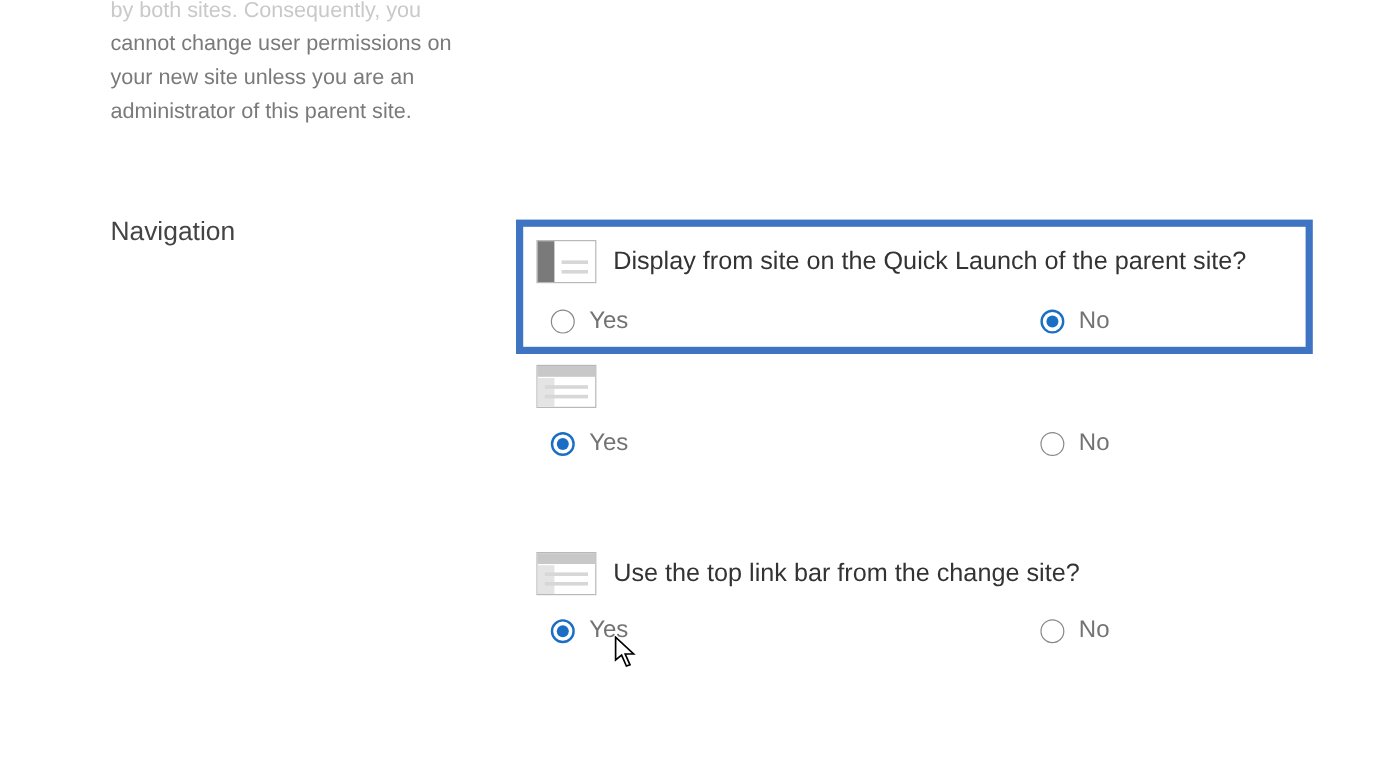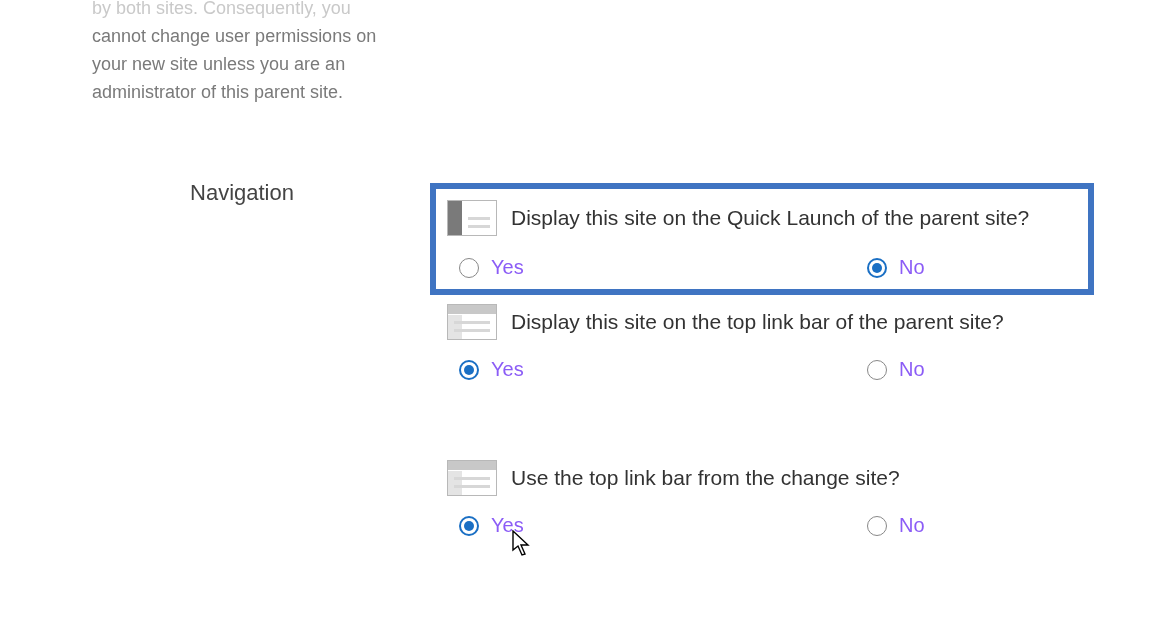--- a/index.html
+++ b/index.html
@@ -27,21 +27,20 @@
   font-size: 18px;
   line-height: 28px;
   color: #7a7a7a;
 }
 .faded-top {
   color: #c9c9c9; 
 }
 .section-label {
   font-size: 22px;
   color: #444444;
-  text-align: center;
 }
 .highlight-box {
   position: absolute;
   left: 430px;
   top: 183px;
   width: 664px;
   height: 112px;
   border: 6px solid #3f74c2;
   box-sizing: border-box;
 }
@@ -77,21 +76,21 @@
   border: 2px solid #1a6fc4;
 }
 .radio .dot {
   width: 10px;
   height: 10px;
   background: #1a6fc4;
   border-radius: 50%;
 }
 .radio-label {
   font-size: 20px;
-  color: #8b5cf6;
+  color: #737373;
   margin-left: 12px;
 }
 .layout-icon {
   width: 50px;
   height: 36px;
   box-sizing: border-box;
   border: 1.5px solid #b8b8b8;
   background: #ffffff;
   position: relative;
   display: inline-block;
@@ -157,21 +156,21 @@
   <div class="left-col section-label" style="top:180px;">Navigation</div>
 
   <div class="highlight-box"></div>
 
   <div class="option-block" style="left:447px; top:200px; width:640px;">
     <div class="option-row">
       <span class="layout-icon quick-launch">
         <span class="ql-side"></span>
         <span class="content-lines"></span>
       </span>
-      <span class="option-label">Display this site on the Quick Launch of the parent site?</span>
+      <span class="option-label">Display from site on the Quick Launch of the parent site?</span>
     </div>
     <div class="radio-row" style="margin-top:20px;">
       <span style="display:inline-flex; align-items:center; margin-left:12px;">
         <span class="radio"></span>
         <span class="radio-label">Yes</span>
       </span>
       <span style="display:inline-flex; align-items:center; position:absolute; left:420px;">
         <span class="radio selected">
             <span class="dot"></span>
           </span>
@@ -179,21 +178,20 @@
       </span>
     </div>
   </div>
 
   <div class="option-block" style="left:447px; top:304px; width:640px;">
     <div class="option-row">
       <span class="layout-icon top-bar">
         <span class="ql-side"></span>
         <span class="content-lines"></span>
       </span>
-      <span class="option-label">Display this site on the top link bar of the parent site?</span>
     </div>
     <div class="radio-row" style="margin-top:18px;">
       <span style="display:inline-flex; align-items:center; margin-left:12px;">
         <span class="radio selected">
             <span class="dot"></span>
           </span>
         <span class="radio-label">Yes</span>
       </span>
       <span style="display:inline-flex; align-items:center; position:absolute; left:420px;">
         <span class="radio"></span>

